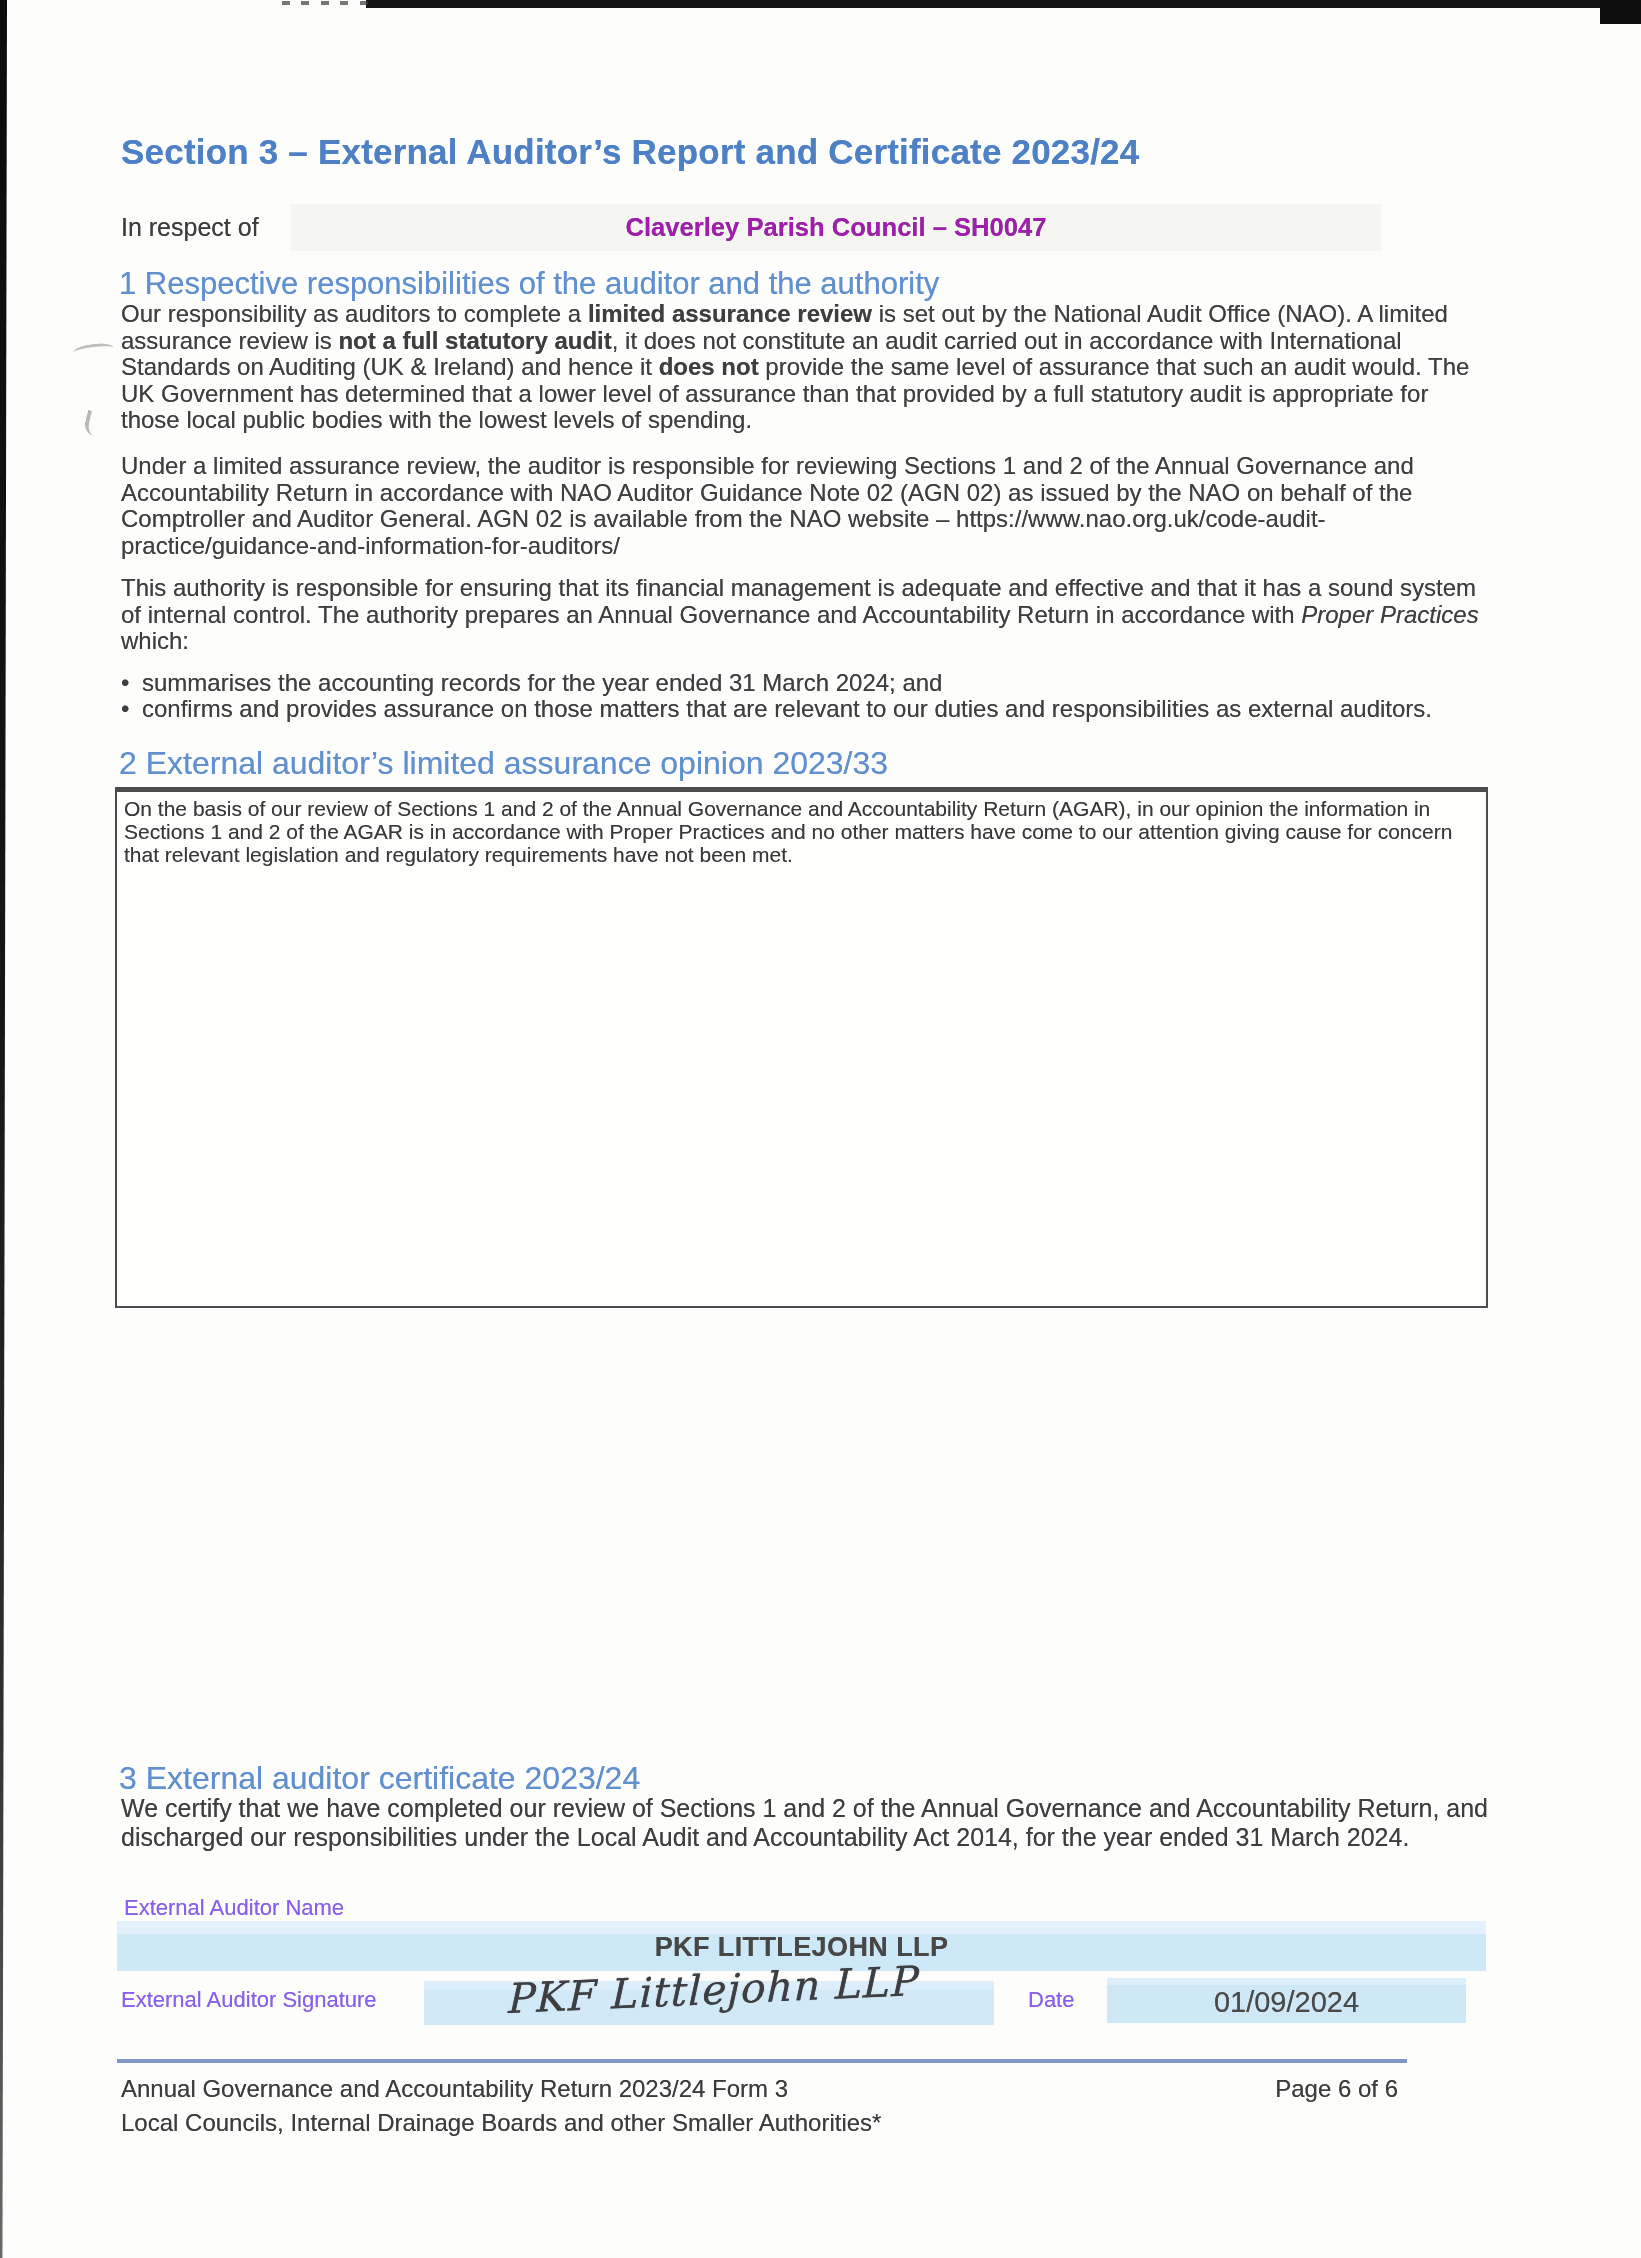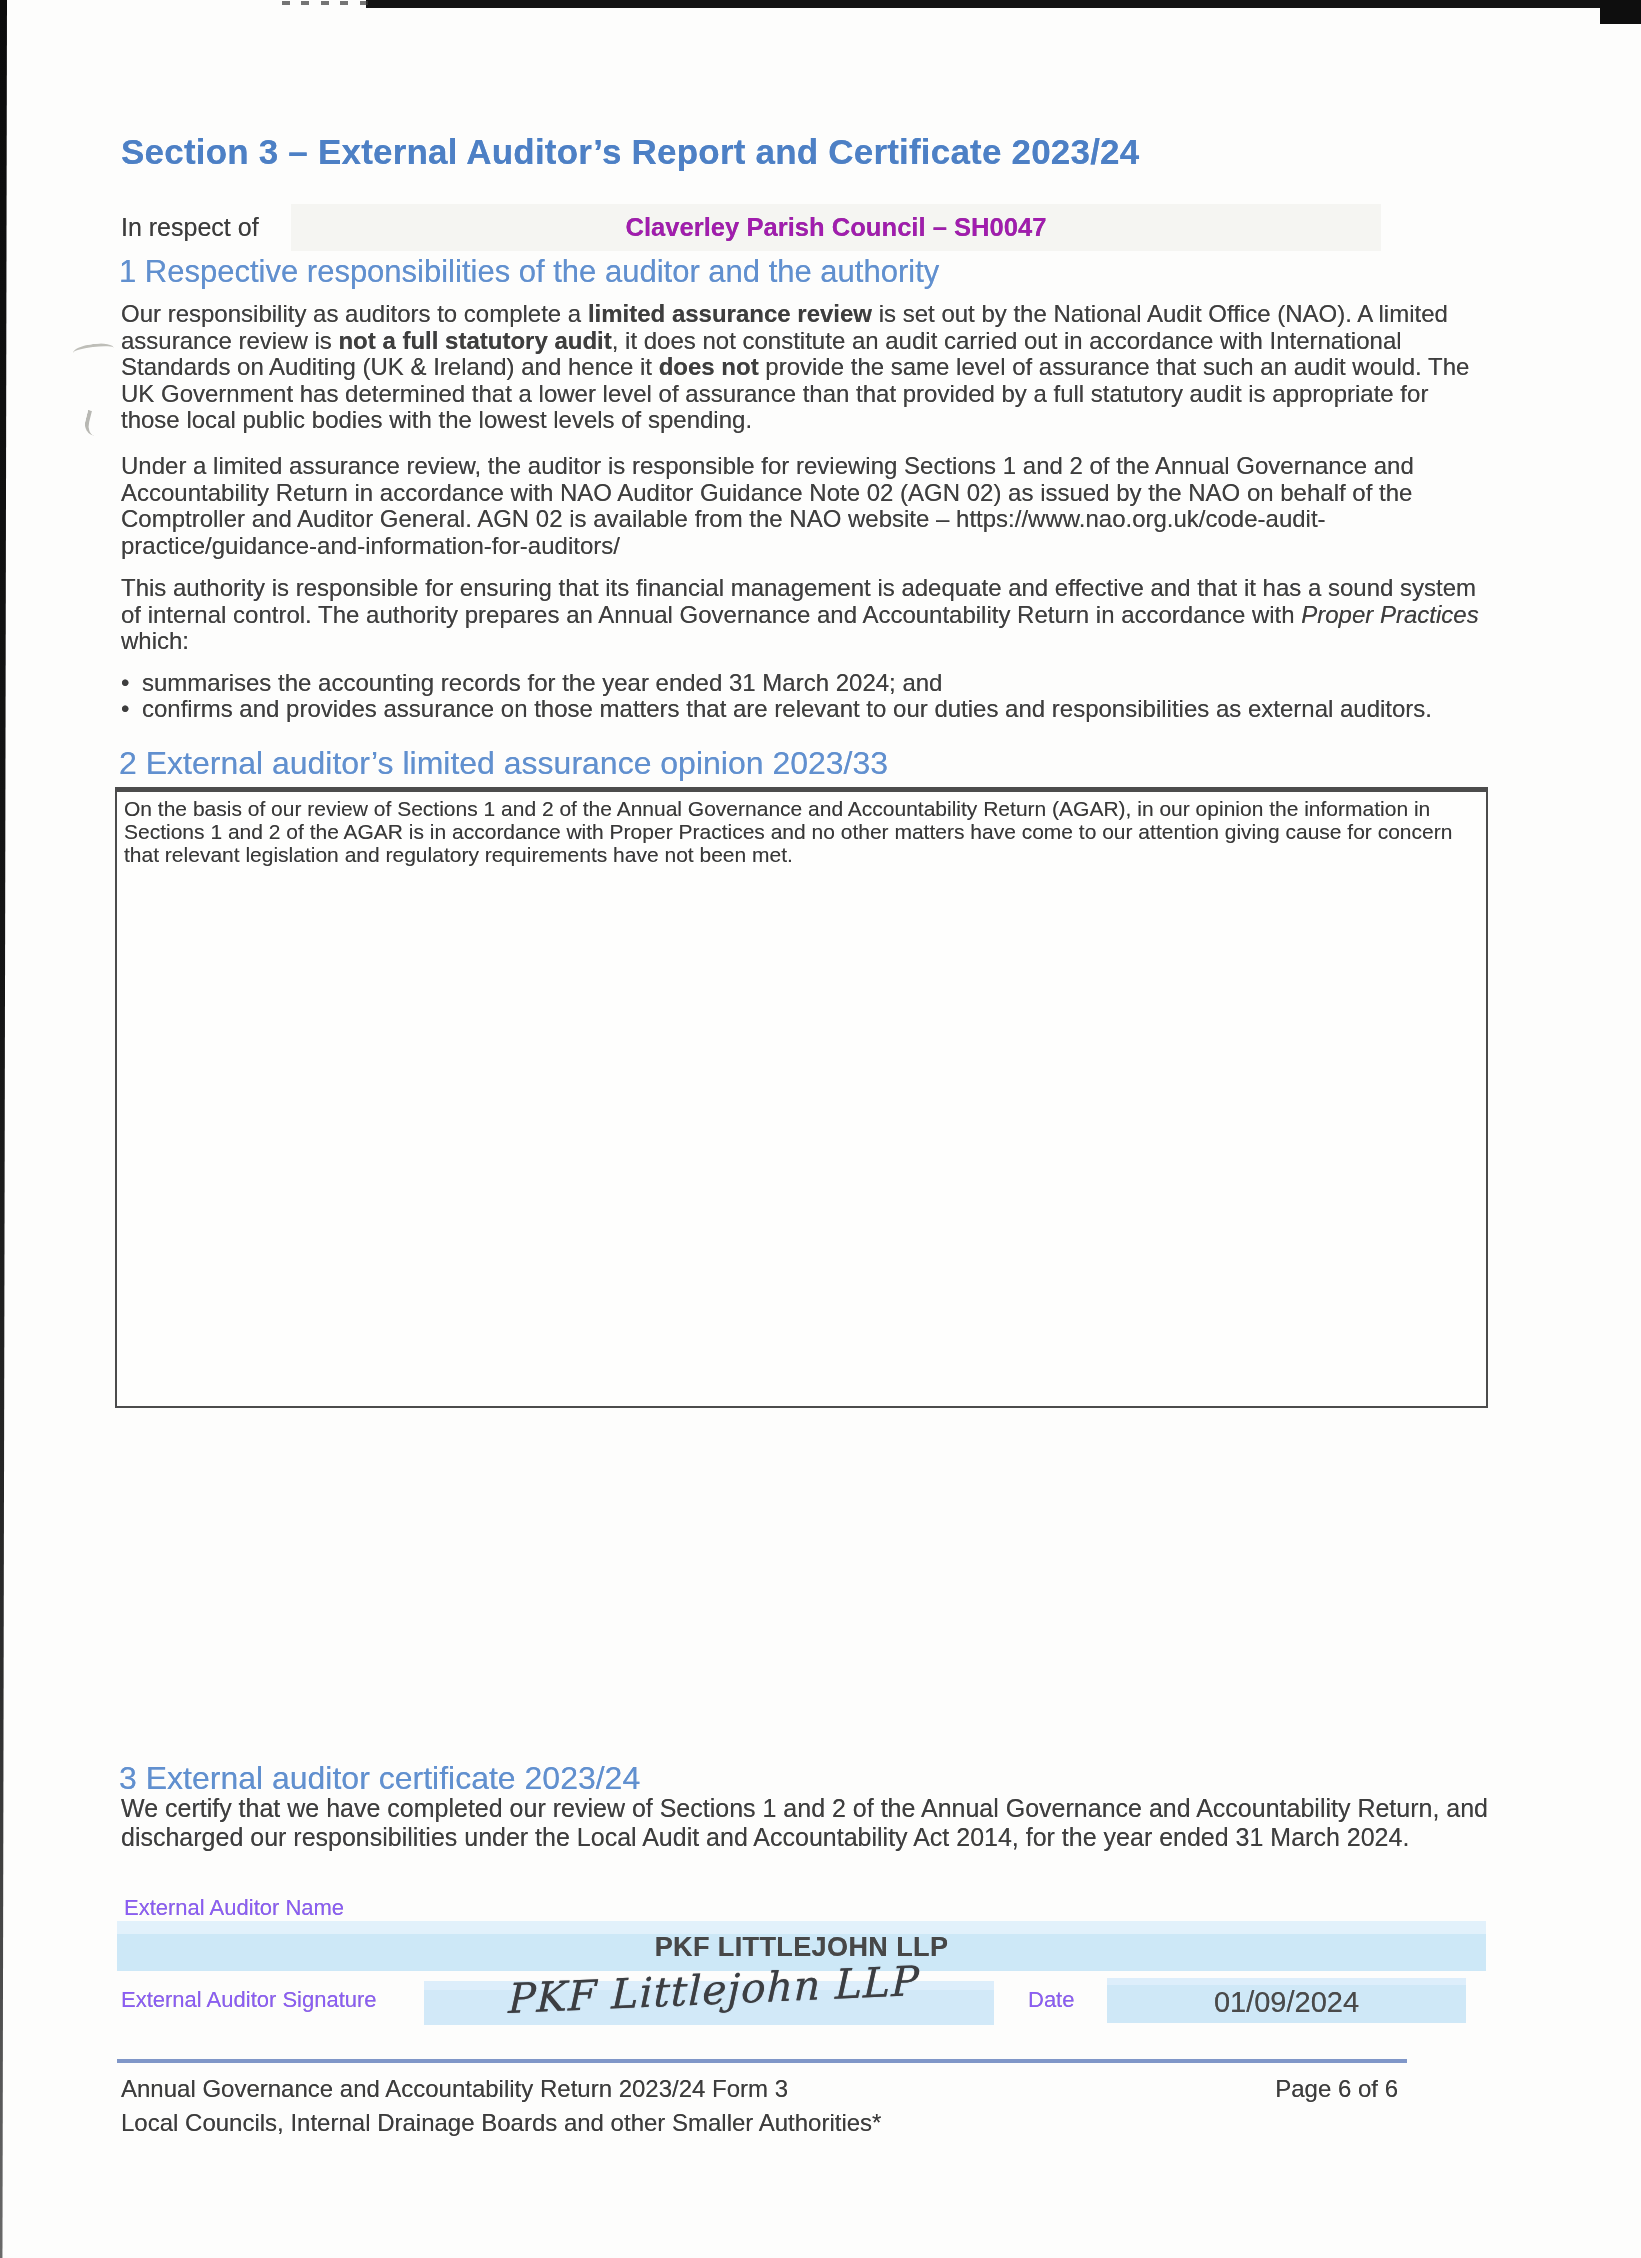--- a/index.html
+++ b/index.html
@@ -62,41 +62,41 @@
     position:absolute; left:291px; top:213px; width:1090px;
     text-align:center; font-size:25.6px; font-weight:700; color:#a21caf;
   }
 
   .h-blue {
     position:absolute; left:119px;
     font-size:32px; font-weight:400; color:#6190cf;
     text-shadow:0 0 0.5px rgba(97,144,207,.8);
     white-space:nowrap;
   }
-  .h1 { top:254px; font-size:31px; }
+  .h1 { top:266px; font-size:31px; }
   .h2 { top:745px; }
   .h3 { top:1760px; }
 
   .body-text {
     position:absolute; left:121px; width:1369px;
     font-size:24px; line-height:26.5px; color:#3e3e3e;
   }
   .p1 { top:301px; }
   .p2 { top:453px; }
   .p3 { top:575px; }
   .bullets { top:670px; line-height:25.6px; }
   .bullet-row { display:flex; }
   .bullet-glyph { width:21px; flex:0 0 21px; }
 
   
   .opinion-box {
     position:absolute; left:115px; width:1373px;
     border:2.6px solid #4c4c4c; background:#fefefd;
   }
-  .box1 { top:787px; height:621px; border-top-width:5.3px; }
+  .box1 { top:787px; height:521px; border-top-width:5.3px; }
   .box2 { top:1315px; height:431px; border-top-width:4.4px; }
   .box-text {
     padding:5.3px 5.3px 0 7px;
     font-size:21px; line-height:23px; color:#383838;
   }
   .none-value { padding:25px 7px 0 7px; font-size:22px; color:#3a3a3a; }
 
   .cert-para {
     position:absolute; left:121px; top:1794px; width:1369px;
     font-size:25px; line-height:29px; color:#3e3e3e;

